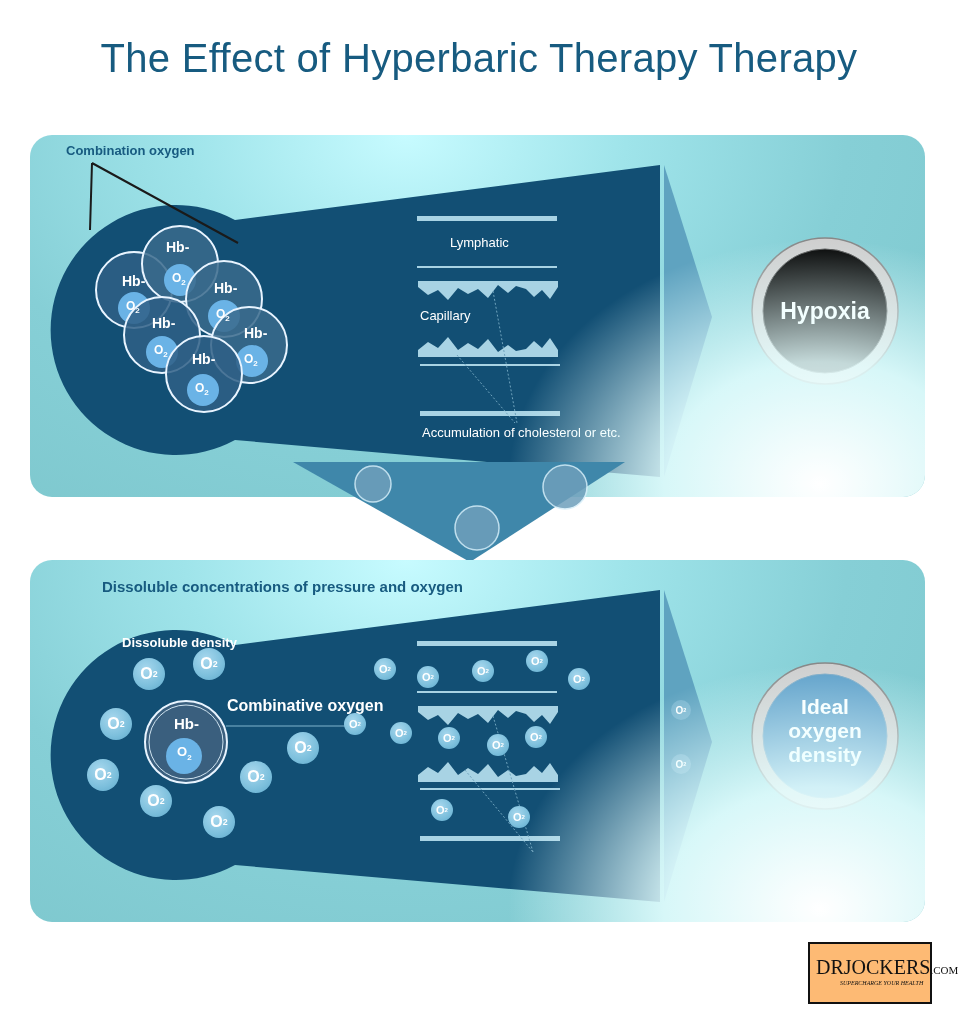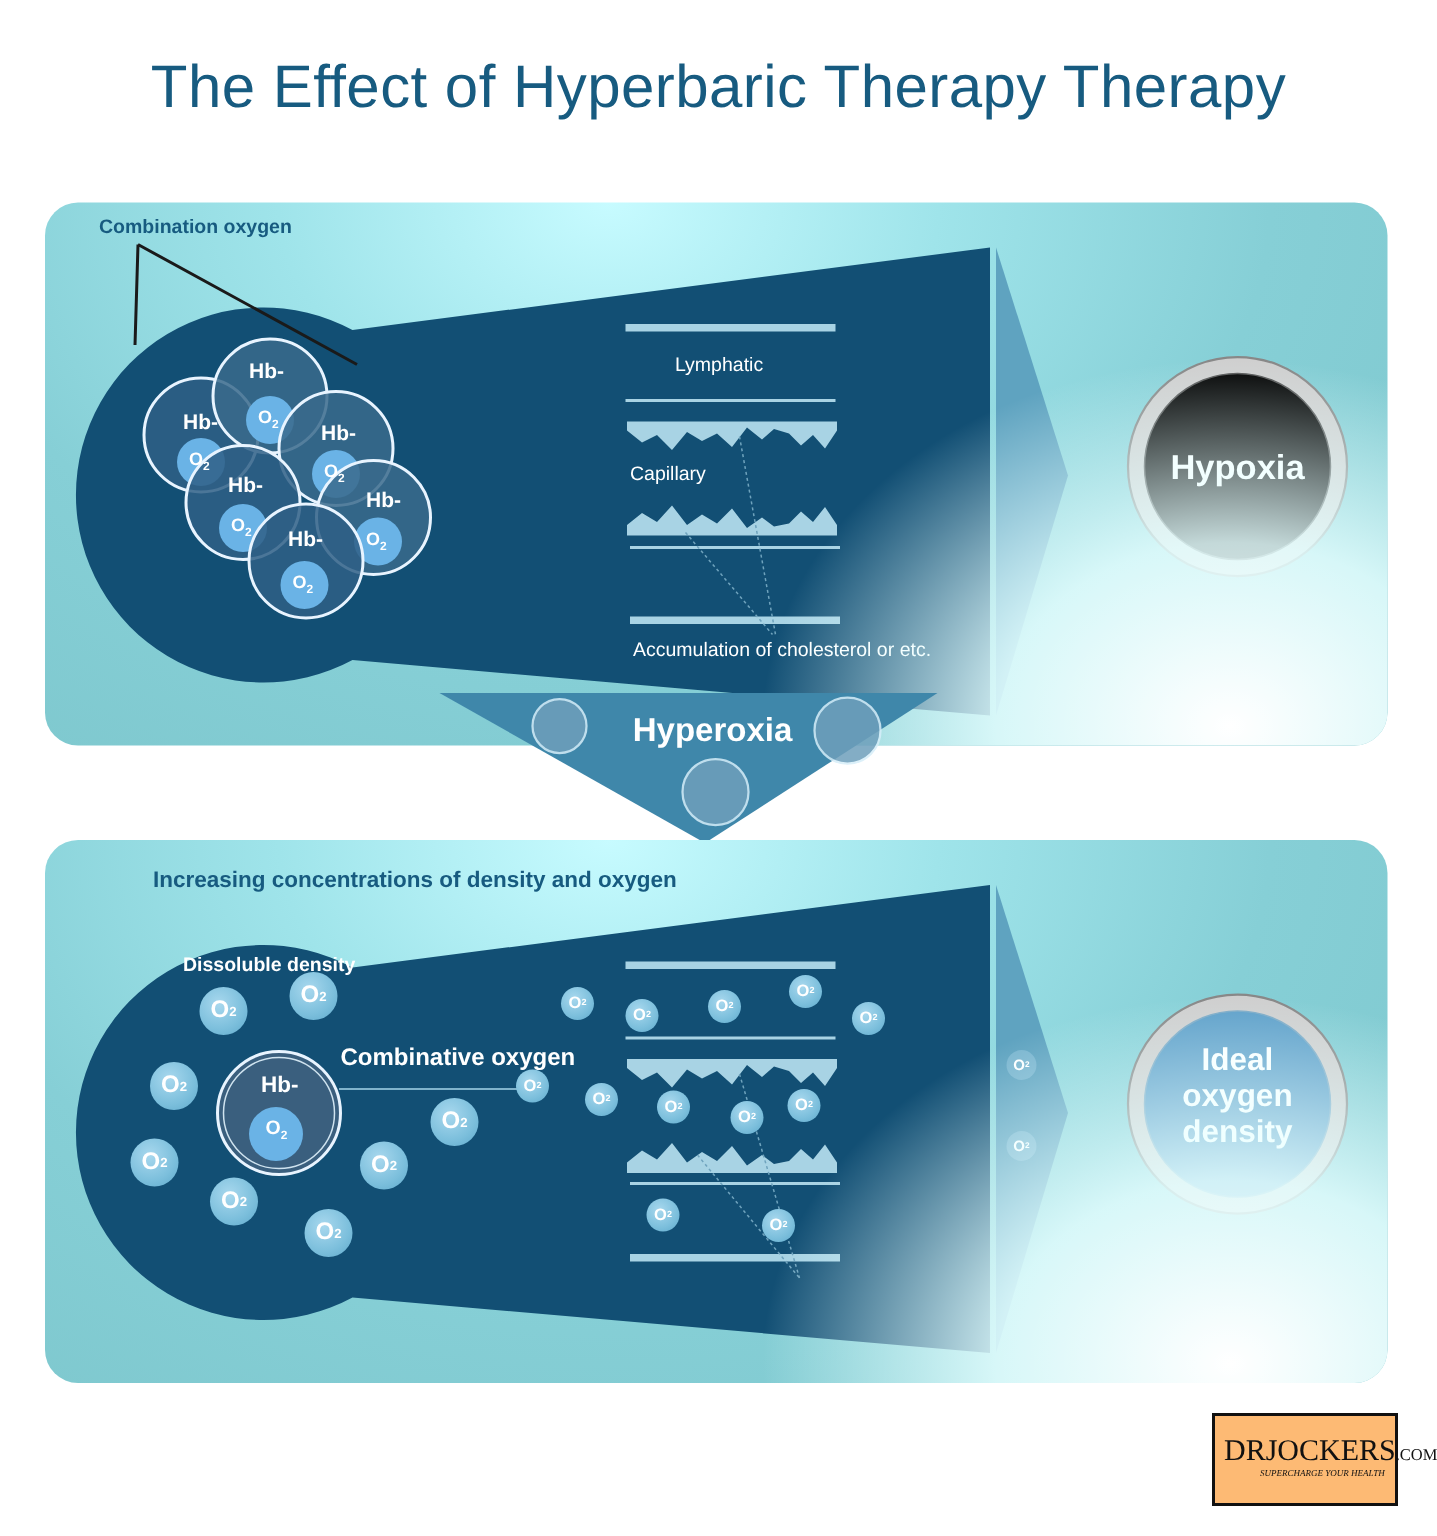--- a/index.html
+++ b/index.html
@@ -103,21 +103,20 @@
 
 <svg width="958" height="1024" viewBox="0 0 958 1024" style="position:absolute; left:0; top:0; pointer-events:none;">
   <path d="M 293 462 L 625 462 L 470 562 Z" fill="#3f87aa"></path>
   <g>
     <circle cx="373" cy="484" r="18" fill="#6e9fbb" opacity="0.85" stroke="#d6eef9" stroke-width="1.5"></circle>
     <circle cx="565" cy="487" r="22" fill="#6e9fbb" opacity="0.85" stroke="#d6eef9" stroke-width="1.5"></circle>
     <circle cx="477" cy="528" r="22" fill="#6e9fbb" opacity="0.85" stroke="#d6eef9" stroke-width="1.5"></circle>
   </g>
 </svg>
 <div class="lbl" style="left:360px; top:474px; width:230px; text-align:center; font-size:22px; font-weight:bold; color:#fff; line-height:26px;">
-  <div>Hyperoxia</div>
 </div>
 
 <div class="panel panel-bot">
   <svg width="895" height="362" viewBox="0 0 895 362">
     <path d="M 205 85 L 630 30 L 630 342 L 205 305 A 125 125 0 1 1 205 85 Z" fill="#124f74"></path>
     <path d="M 634 30 L 682 182 L 634 342 Z" fill="#5fa3c0"></path>
     <rect x="387" y="81" width="140" height="5" fill="#a8d3e4"></rect>
     <rect x="387" y="131" width="140" height="2" fill="#a8d3e4"></rect>
     <path d="M 388 146 L 528 146 L 528 152 L 520 164 L 512 155 L 504 162 L 496 154 L 486 151 L 478 158 L 468 150 L 458 163 L 448 154 L 438 159 L 428 153 L 418 165 L 408 155 L 398 160 L 388 152 Z" fill="#a8d3e4"></path>
     <path d="M 388 222 L 528 222 L 528 215 L 520 203 L 512 213 L 504 206 L 496 214 L 486 216 L 478 210 L 468 217 L 458 204 L 448 214 L 438 208 L 428 215 L 418 202 L 408 213 L 398 207 L 388 215 Z" fill="#a8d3e4"></path>
@@ -128,21 +127,21 @@
     <path d="M 196 166 L 318 166" stroke="#7fb3cc" stroke-width="1.2"></path>
 
     <circle cx="156" cy="182" r="41" fill="#3a5f7e" stroke="#e8f4ff" stroke-width="2"></circle>
     <circle cx="156" cy="182" r="37" fill="none" stroke="#cfe3ef" stroke-width="1"></circle>
     <circle cx="154" cy="196" r="18" fill="#6ab3e6"></circle>
 
     <circle cx="795" cy="176" r="73" fill="#cfcfcf" stroke="#888" stroke-width="1.5"></circle>
     <circle cx="795" cy="176" r="62" fill="#5d9fc9" stroke="#7ba9c6" stroke-width="1"></circle>
   </svg>
 
-  <div class="lbl" style="left:72px; top:18px; font-size:15px; font-weight:bold; color:#175b80;">Increasing concentrations of density and oxygen</div>
+  <div class="lbl" style="left:72px; top:18px; font-size:15px; font-weight:bold; color:#175b80;">Dissoluble concentrations of pressure and oxygen</div>
   <div class="lbl" style="left:92px; top:75px; font-size:13px; font-weight:bold; color:#fff;">Dissoluble density</div>
   <div class="lbl" style="left:197px; top:137px; font-size:16px; font-weight:bold; color:#fff;">Combinative oxygen</div>
   <div class="lbl" style="left:144px; top:155px; font-size:15px; font-weight:bold; color:#fff;">Hb-</div>
   <div class="lbl" style="left:147px; top:184px; font-size:13px; font-weight:bold; color:#fff;"><span>O</span><sub style="font-size:8px;">2</sub></div>
 
   <div class="bubble-o2" style="left:103px; top:98px; width:32px; height:32px; font-size:16px;">
       <span>O</span>
       <sub>2</sub>
     </div>
   <div class="bubble-o2" style="left:163px; top:88px; width:32px; height:32px; font-size:16px;">

